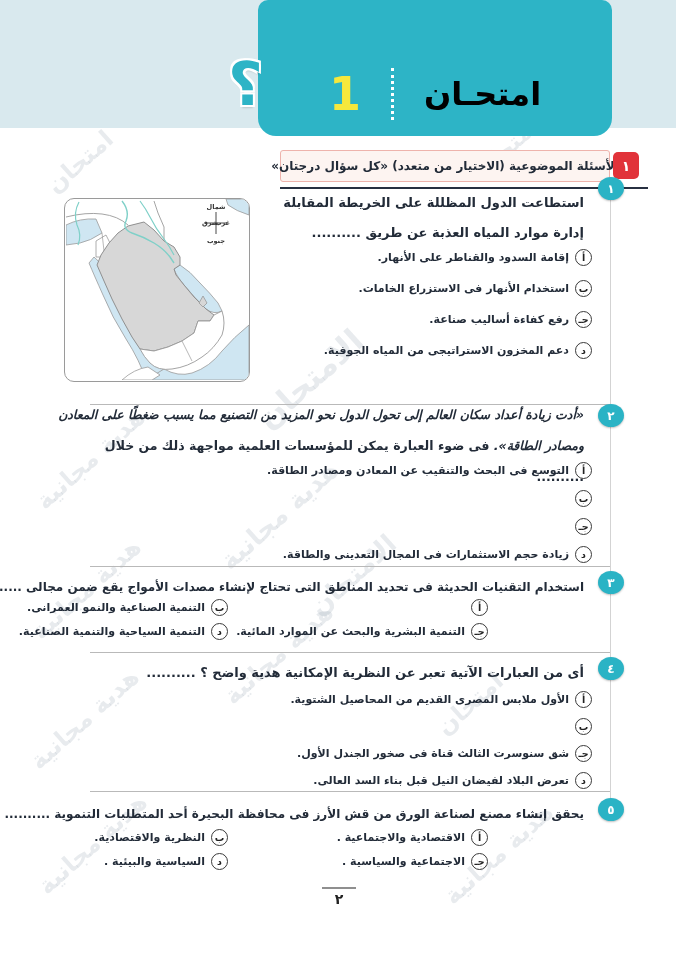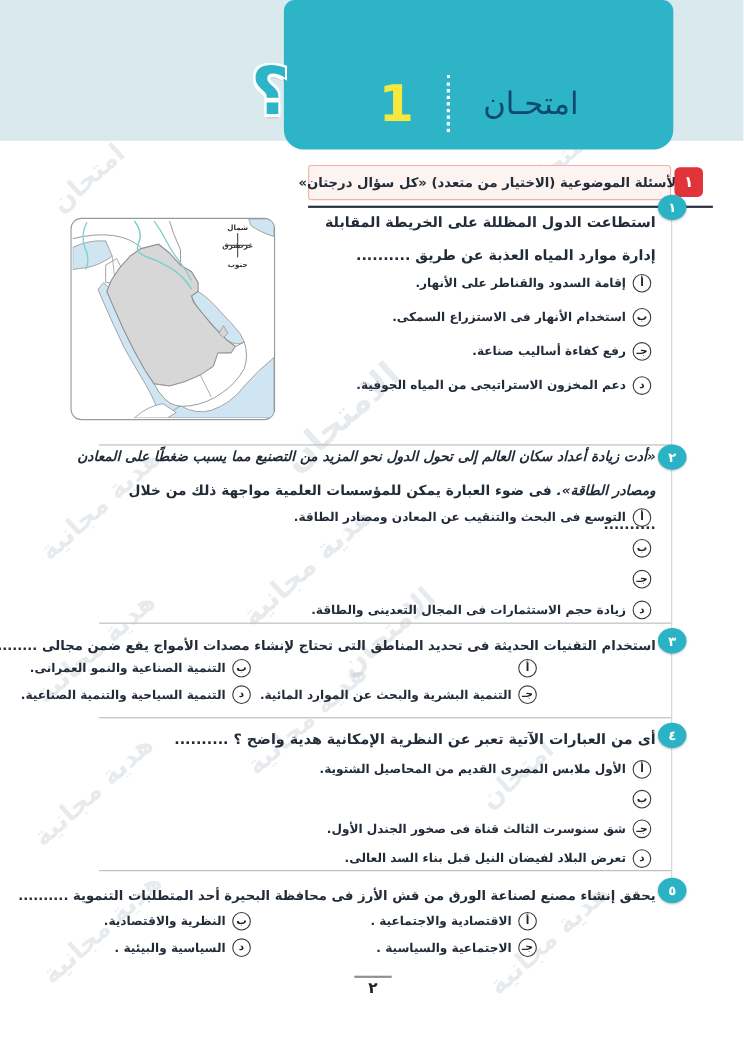--- a/index.html
+++ b/index.html
@@ -9,21 +9,21 @@
     color:#222b38;
   }
   
   .top-band{position:absolute;top:0;left:0;width:676px;height:128px;background:#d9e9ee;}
   .exam-box{
     position:absolute;top:0;left:258px;width:354px;height:136px;
     background:#2db4c6;border-radius:10px 10px 18px 18px;
     display:flex;align-items:center;justify-content:center;
     padding-top:52px;box-sizing:border-box;z-index:2;
   }
-  .exam-word{color:#0c4a6e;font-size:28px;font-weight:normal;letter-spacing:1px;}
+  .exam-word{color:#000000;font-size:32px;font-weight:bold;letter-spacing:1px;}
   .exam-divider{border-left:3px dotted #ffffff;height:52px;margin:0 30px;}
   .exam-num{color:#f6e83c;font-size:46px;font-weight:bold;line-height:1;}
   .qmark{
     position:absolute;top:54px;left:228px;z-index:3;
     font-size:60px;font-weight:bold;color:#2db4c6;line-height:1;
     text-shadow:-2px -2px 0 #fff,2px -2px 0 #fff,-2px 2px 0 #fff,2px 2px 0 #fff,0 3px 2px rgba(0,0,0,.15);
   }
   
   .section-badge{
     position:absolute;top:152px;left:613px;width:26px;height:27px;z-index:2;
@@ -39,21 +39,21 @@
   .section-underline{position:absolute;top:187px;left:280px;width:368px;height:2px;background:#273041;}
   .connector{position:absolute;top:189px;left:610px;width:1px;height:623px;background:#d3d3d3;}
   
   .qnum{
     position:absolute;left:598px;width:26px;height:23px;z-index:2;
     background:#2ab3c5;border-radius:50%;color:#fff;font-size:12px;font-weight:bold;
     display:flex;align-items:center;justify-content:center;
     box-shadow:0 1px 2px rgba(0,0,0,.25);
   }
   .qtext{
-    position:absolute;right:80px;font-size:13px;font-weight:bold;color:#222b38;
+    position:absolute;right:92px;font-size:13px;font-weight:bold;color:#222b38;
     text-align:right;line-height:30px;
   }
   .nowrap{white-space:nowrap;}
   .long{font-size:12px;}
   .quote{font-style:italic;}
   .opts{position:absolute;right:84px;}
   .opt{display:flex;align-items:center;gap:6px;}
   .opt .oc{
     min-width:17px;width:17px;height:17px;box-sizing:border-box;background:#fff;
     border:1.4px solid #3a3a3a;border-radius:50%;
@@ -153,21 +153,21 @@
 
 <div class="qnum" style="top:177px;">١</div>
 <div class="qtext" style="top:188px;width:305px;">استطاعت الدول المظللة على الخريطة المقابلة إدارة موارد المياه العذبة عن طريق ..........</div>
 <div class="opts o31" style="top:246px;">
   <div class="opt">
       <span class="oc">أ</span>
       <span class="ot">إقامة السدود والقناطر على الأنهار.</span>
     </div>
   <div class="opt">
       <span class="oc">ب</span>
-      <span class="ot">استخدام الأنهار فى الاستزراع السمكى.</span>
+      <span class="ot">استخدام الأنهار فى الاستزراع الخامات.</span>
     </div>
   <div class="opt">
       <span class="oc">جـ</span>
       <span class="ot">رفع كفاءة أساليب صناعة.</span>
     </div>
   <div class="opt">
       <span class="oc">د</span>
       <span class="ot">دعم المخزون الاستراتيجى من المياه الجوفية.</span>
     </div>
 </div>

